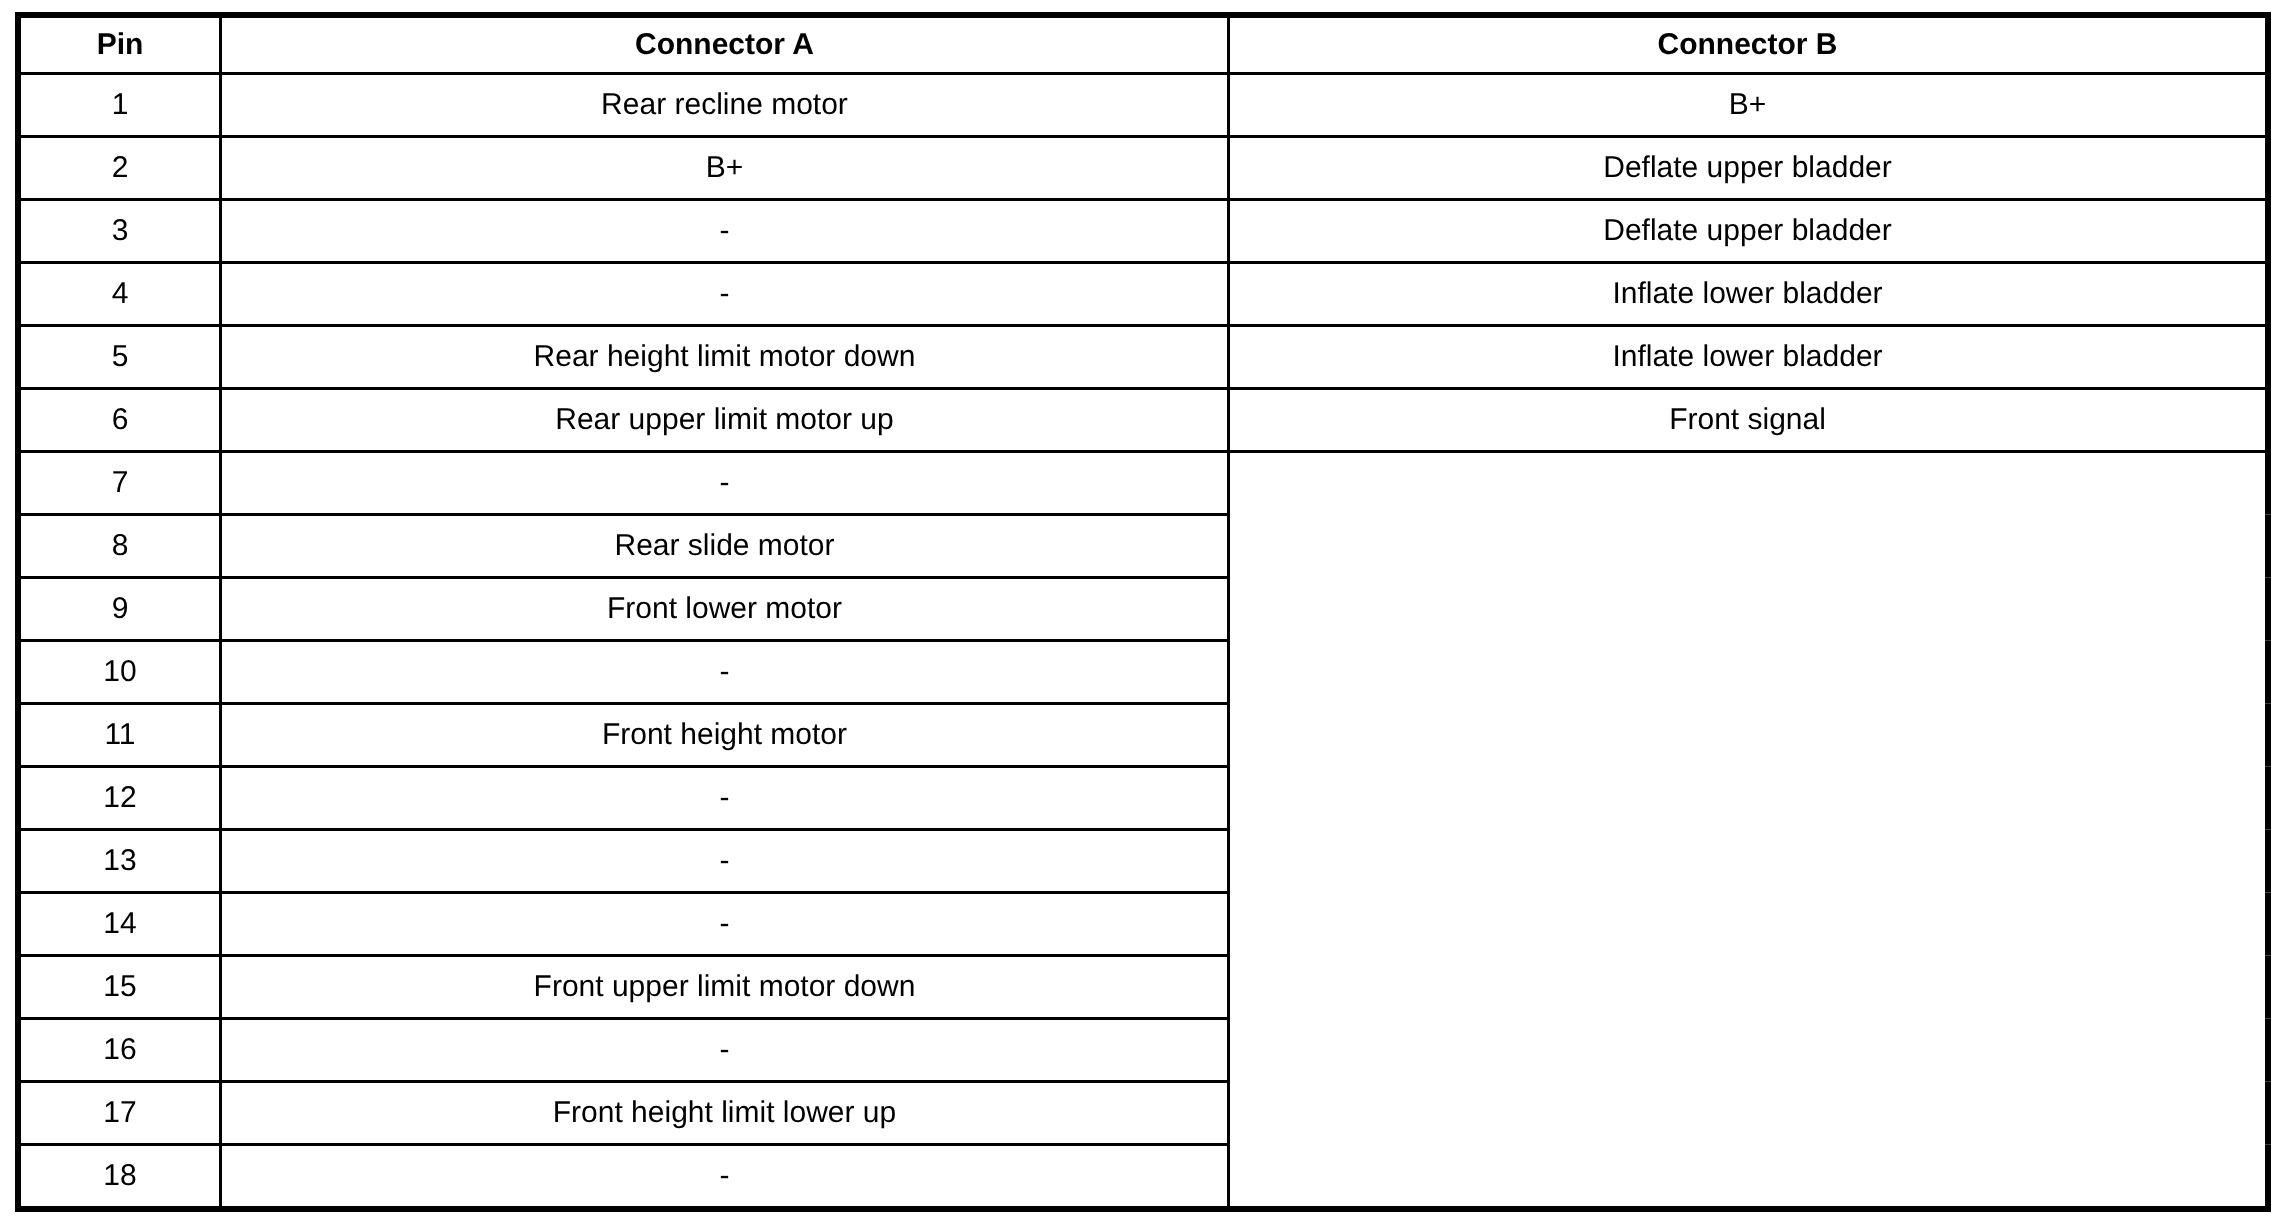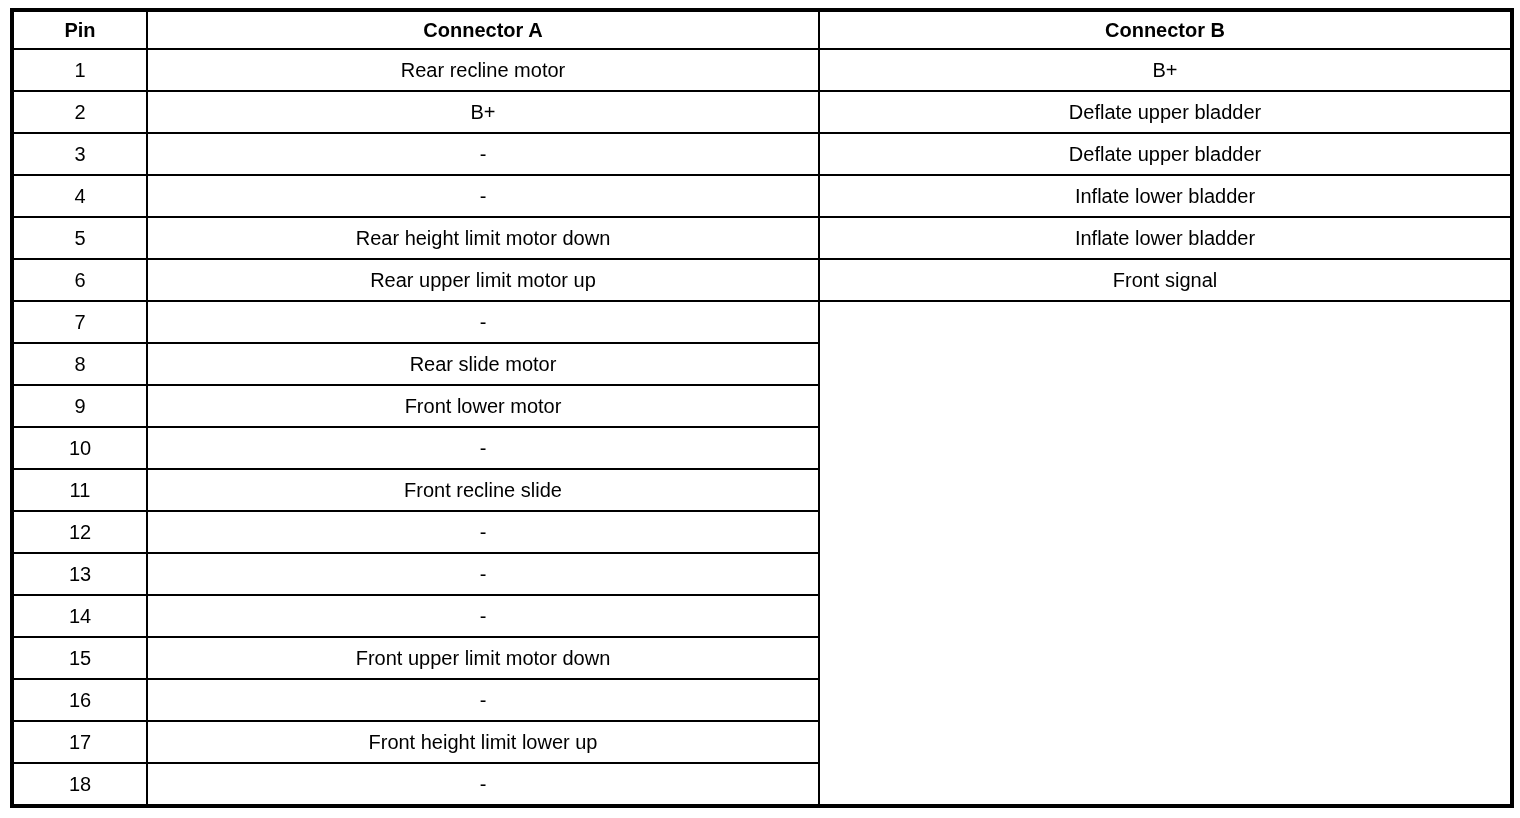--- a/index.html
+++ b/index.html
@@ -110,21 +110,21 @@
       <tr>
         <td>9</td>
         <td>Front lower motor</td>
       </tr>
       <tr>
         <td>10</td>
         <td>-</td>
       </tr>
       <tr>
         <td>11</td>
-        <td>Front recline slide</td>
+        <td>Front height motor</td>
       </tr>
       <tr>
         <td>12</td>
         <td>-</td>
       </tr>
       <tr>
         <td>13</td>
         <td>-</td>
       </tr>
       <tr>

